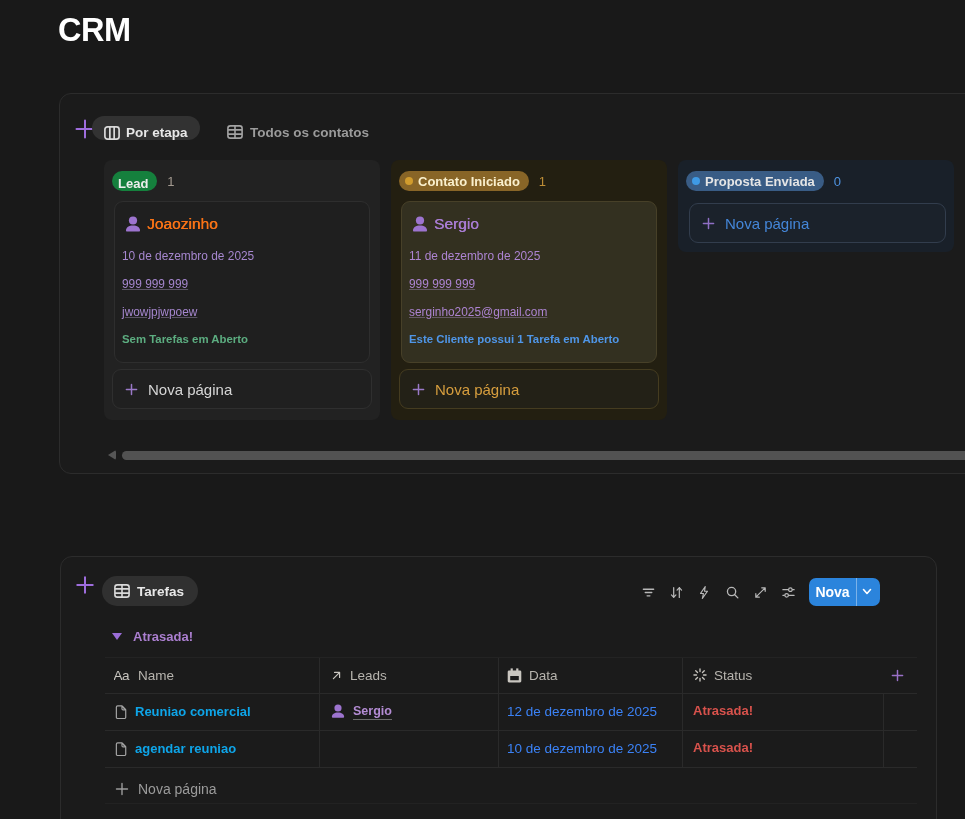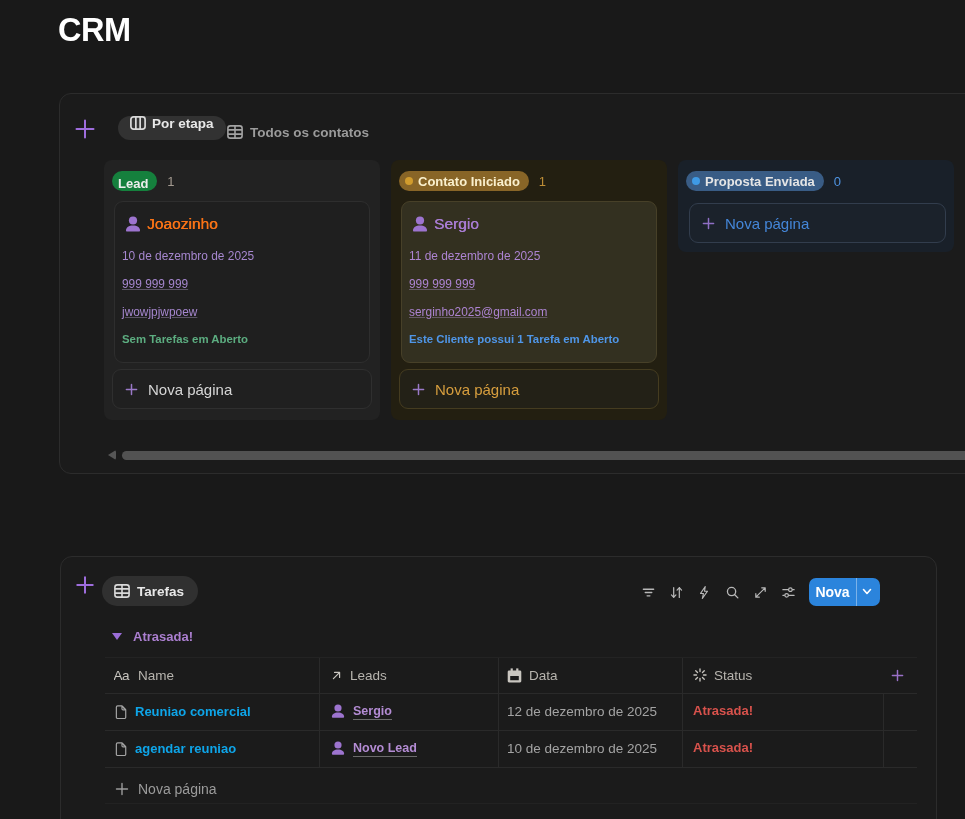--- a/index.html
+++ b/index.html
@@ -3,21 +3,21 @@
 <meta charset="utf-8">
 <style>
 * { margin:0; padding:0; box-sizing:border-box; }
 html,body { width:965px; height:819px; overflow:hidden; }
 body { background:#191919; font-family:"Liberation Sans",sans-serif; position:relative; }
 h1 { position:absolute; left:58px; top:12px; font-size:32.5px; font-weight:700; color:#ffffff; letter-spacing:-0.5px; }
 
 
 #board { position:absolute; left:59px; top:93px; width:1100px; height:381px; background:#1b1b1b; border:1px solid #2c2c2c; border-radius:12px; }
 #board .plus1 { position:absolute; left:14px; top:24px; }
-.tab1 { position:absolute; left:58px; top:22px; height:24px; border-radius:16px; background:#323232; display:flex; align-items:flex-start; padding:0 12px; gap:6px; }
+.tab1 { position:absolute; left:32px; top:22px; height:24px; border-radius:16px; background:#323232; display:flex; align-items:flex-end; padding:0 12px; gap:6px; }
 .tab1 span { font-size:13.5px; font-weight:700; color:#e8e8e8; }
 .tab2 { position:absolute; left:155px; top:22px; height:32px; display:flex; align-items:center; padding:0 12px; gap:7px; }
 .tab2 span { font-size:13.5px; font-weight:700; color:#9b9b9b; }
 
 .col { position:absolute; top:66px; width:276px; border-radius:8px; }
 .colhead { position:absolute; left:8px; top:11px; display:flex; align-items:center; }
 .pill { height:20px; border-radius:10px; display:flex; align-items:center; padding:0 9px 0 6px; gap:5px; }
 .pill .dot { width:8px; height:8px; border-radius:50%; }
 .pill span { font-size:13px; font-weight:700; }
 .cnt { margin-left:10px; font-size:13px; font-weight:400; }
@@ -51,21 +51,21 @@
 .grp { position:absolute; left:51px; top:72px; display:flex; align-items:center; gap:11px; }
 .grp svg { display:block; }
 .grp b { font-size:13px; color:#ab7fd0; }
 .hline { position:absolute; left:44px; height:1px; background:#2a2a2a; }
 .vline { position:absolute; width:1px; background:#2a2a2a; }
 .hcell { position:absolute; display:flex; align-items:center; gap:7px; color:#b7b4ae; font-size:13.5px; }
 .rowname { position:absolute; display:flex; align-items:center; gap:7px; }
 .rowname b { font-size:13px; color:#0ea5e9; }
 .leadlink { position:absolute; display:flex; align-items:center; gap:8px; }
 .leadlink b { font-size:12.5px; color:#b48cd4; border-bottom:1px solid #6b6b6b; padding-bottom:1px;}
-.datecell { position:absolute; font-size:13.5px; color:#a3a3a3; }
+.datecell { position:absolute; font-size:13.5px; color:#3b82f6; }
 .statuscell { position:absolute; font-size:13px; font-weight:700; color:#d8524c; }
 .newrow { position:absolute; left:54px; top:224px; display:flex; align-items:center; gap:9px; }
 .newrow span { font-size:14px; color:#9b9b9b; }
 </style>
 </head>
 <body>
 <h1>CRM</h1>
 
 <div id="board">
   <svg class="plus1" width="22" height="22" viewBox="0 0 22 22">
@@ -295,27 +295,20 @@
   <div class="statuscell" style="left:632px; top:146px;">Atrasada!</div>
 
   <div class="rowname" style="left:53px; top:173px; height:37px;">
     <svg width="14" height="16" viewBox="0 0 16 17">
         <path d="M4.2 1.6h4.9l4.3 4.3v8.5a1.5 1.5 0 0 1-1.5 1.5H4.2a1.5 1.5 0 0 1-1.5-1.5V3.1a1.5 1.5 0 0 1 1.5-1.5z" fill="none" stroke="#a5a5a5" stroke-width="1.35"></path>
         <path d="M9.1 1.8v2.9a1.3 1.3 0 0 0 1.3 1.3h2.9" fill="none" stroke="#a5a5a5" stroke-width="1.35"></path>
         <path d="M9.4 2 L13.2 5.8" stroke="#a5a5a5" stroke-width="1.2"></path>
       </svg>
     <b>agendar reuniao</b>
   </div>
-  <div class="leadlink" style="left:270px; top:173px; height:37px;">
-    <svg width="14" height="15" viewBox="0 0 16 17" fill="#9d74cf">
-        <circle cx="8" cy="4.5" r="4.1"></circle>
-        <path d="M8 9.6c-4.1 0-7 2-7 4.9 0 .6.4 1 1 1h12c.6 0 1-.4 1-1 0-2.9-2.9-4.9-7-4.9z"></path>
-      </svg>
-    <b>Novo Lead</b>
-  </div>
   <div class="datecell" style="left:446px; top:184px;">10 de dezembro de 2025</div>
   <div class="statuscell" style="left:632px; top:183px;">Atrasada!</div>
 
   <div class="newrow">
     <svg width="14" height="14" viewBox="0 0 14 14">
         <path d="M7 1.5v11M1.5 7h11" stroke="#9b9b9b" stroke-width="1.4" stroke-linecap="round"></path>
       </svg>
     <span>Nova página</span>
   </div>
 </div>

